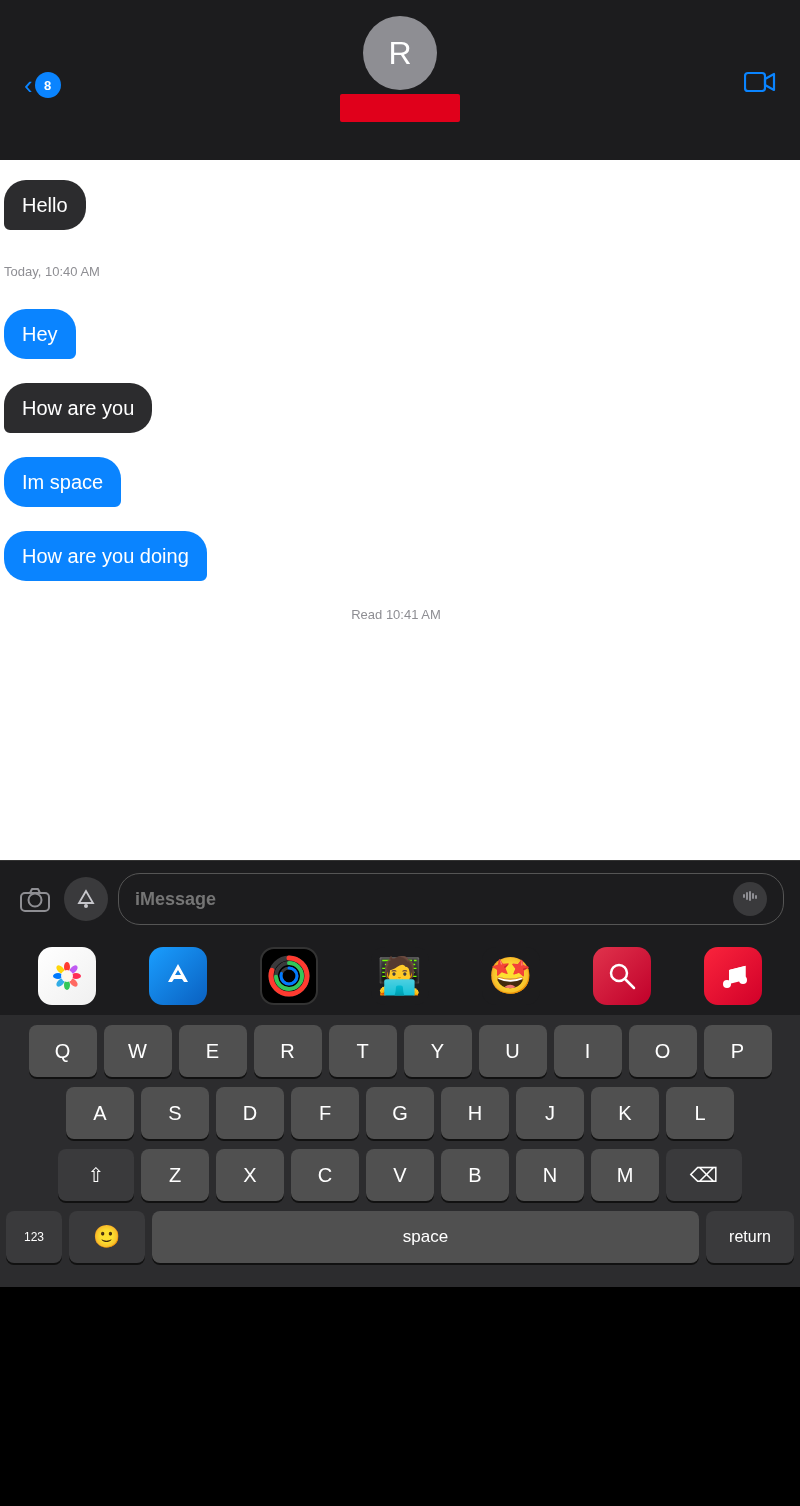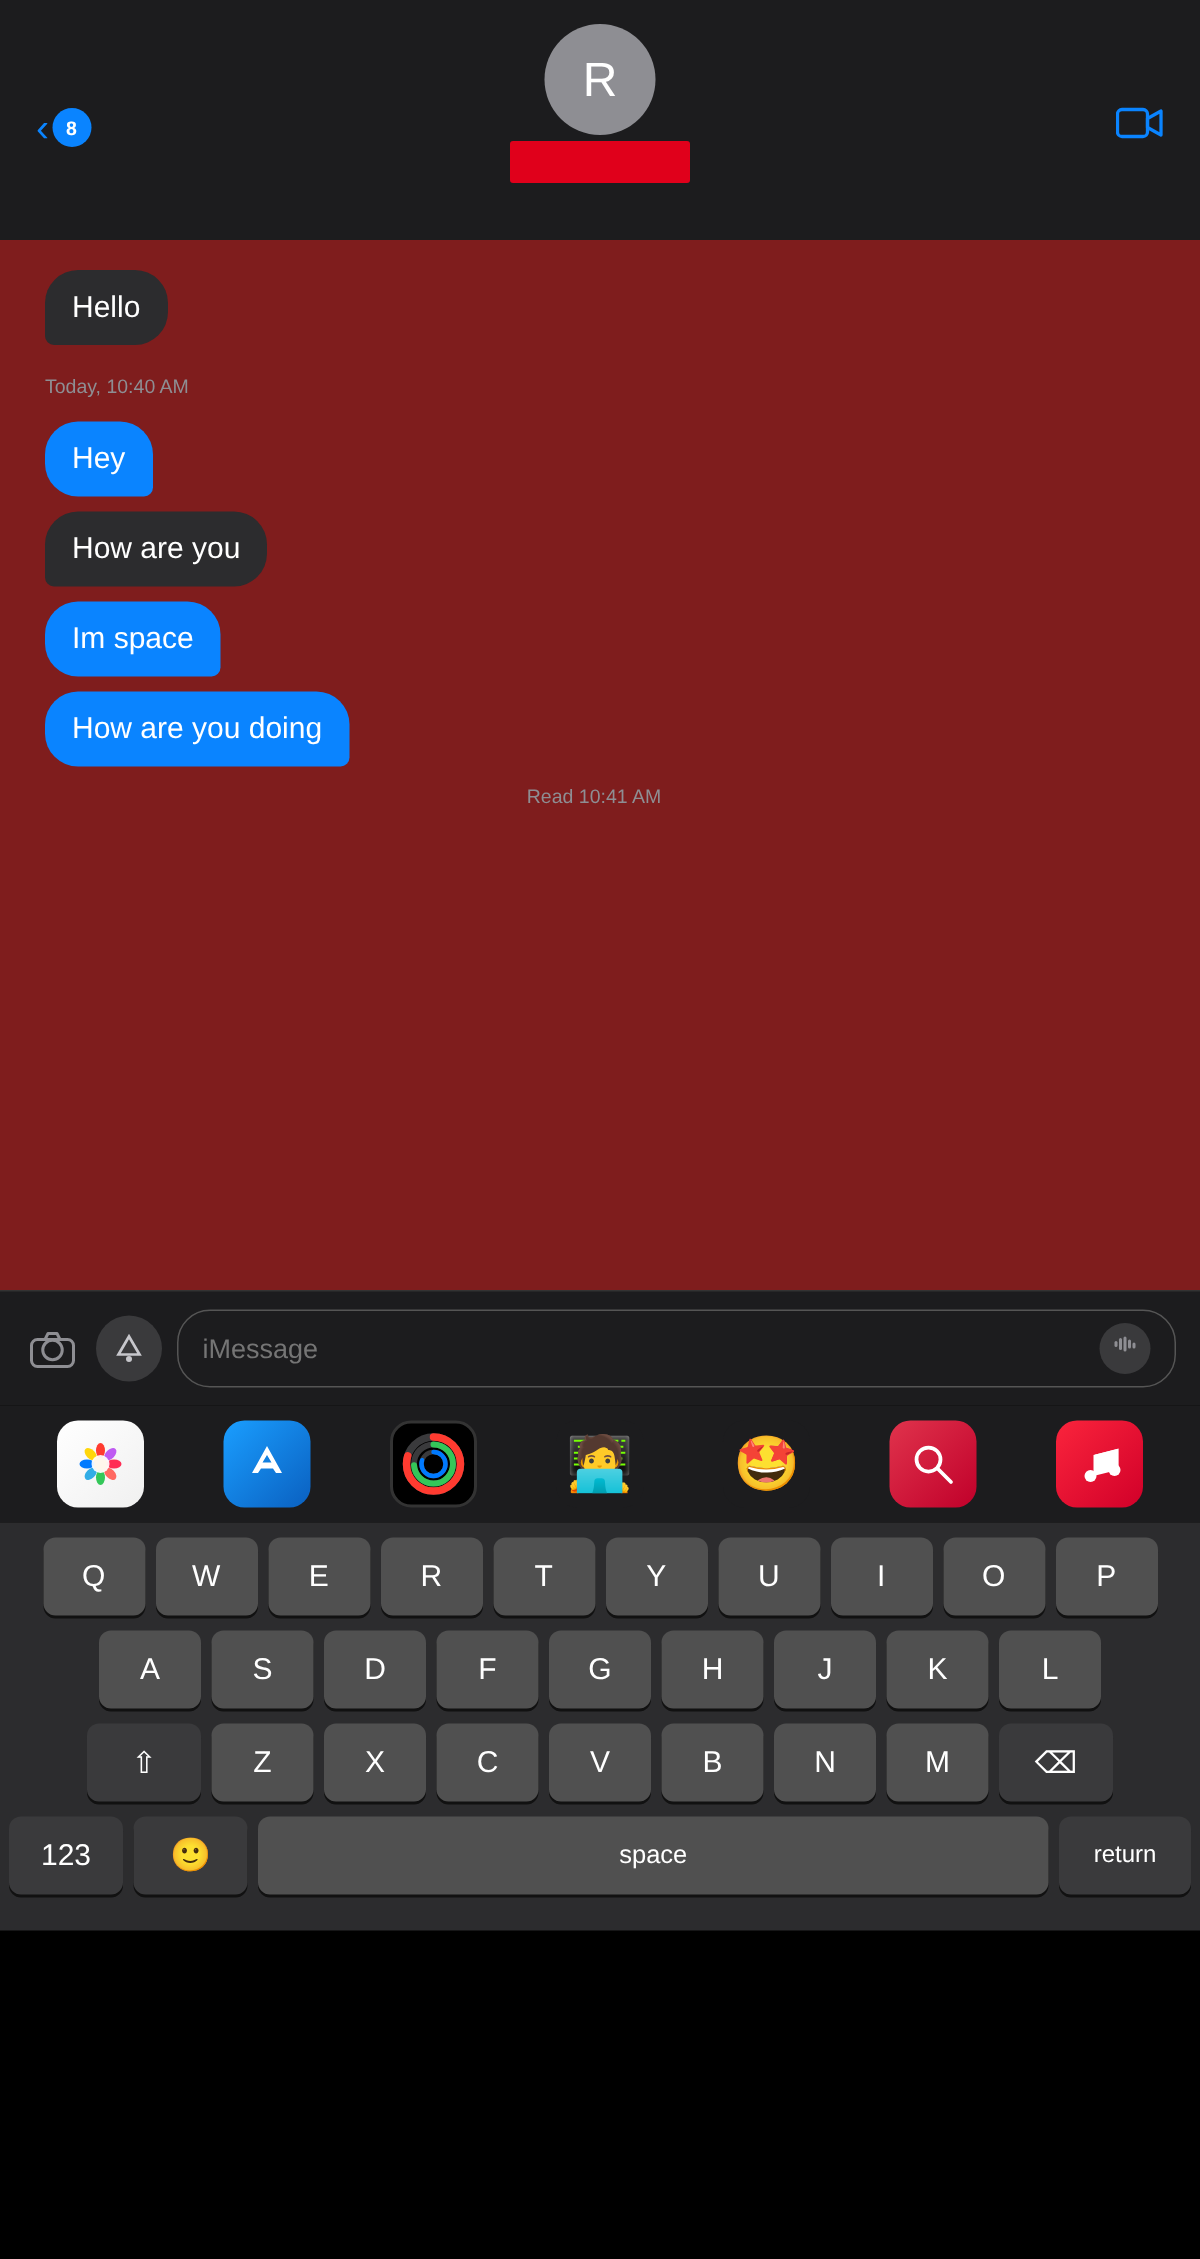--- a/index.html
+++ b/index.html
@@ -77,27 +77,27 @@
       margin-top: 4px;
       border-radius: 2px;
     }
     .header-video {
       color: #0a84ff;
       font-size: 26px;
     }
 
     
     .messages-area {
-      background: #7f1d1d;
-      padding: 20px 30px;
+      background: #ffffff;
+      padding: 20px 4px;
       height: 700px;
       overflow-y: auto;
       display: flex;
       flex-direction: column;
-      gap: 6px;
+      gap: 20px;
     }
     .timestamp-divider {
       text-align: left;
       color: #8e8e93;
       font-size: 13px;
       margin: 10px 0;
       font-weight: 400;
     }
 
     
@@ -179,20 +179,21 @@
       gap: 8px;
     }
     .message-input {
       flex: 1;
       background: transparent;
       border: none;
       outline: none;
       color: #f9a8d4;
       font-size: 18px;
       font-family: inherit;
+      font-weight: bold;
     }
     .audio-btn {
       width: 34px;
       height: 34px;
       border-radius: 50%;
       background: #3a3a3c;
       display: flex;
       align-items: center;
       justify-content: center;
       cursor: pointer;
@@ -262,23 +263,23 @@
     }
     .key.shift {
       width: 76px;
       flex-shrink: 0;
     }
     .key.delete {
       width: 76px;
       flex-shrink: 0;
     }
     .key.numbers {
-      width: 76px;
+      width: 56px;
       flex-shrink: 0;
-      font-size: 20px;
+      font-size: 12px;
     }
     .key.emoji-key {
       width: 76px;
       flex-shrink: 0;
       font-size: 22px;
     }
     .key.space {
       flex: 1;
     }
     .key.return-key {

